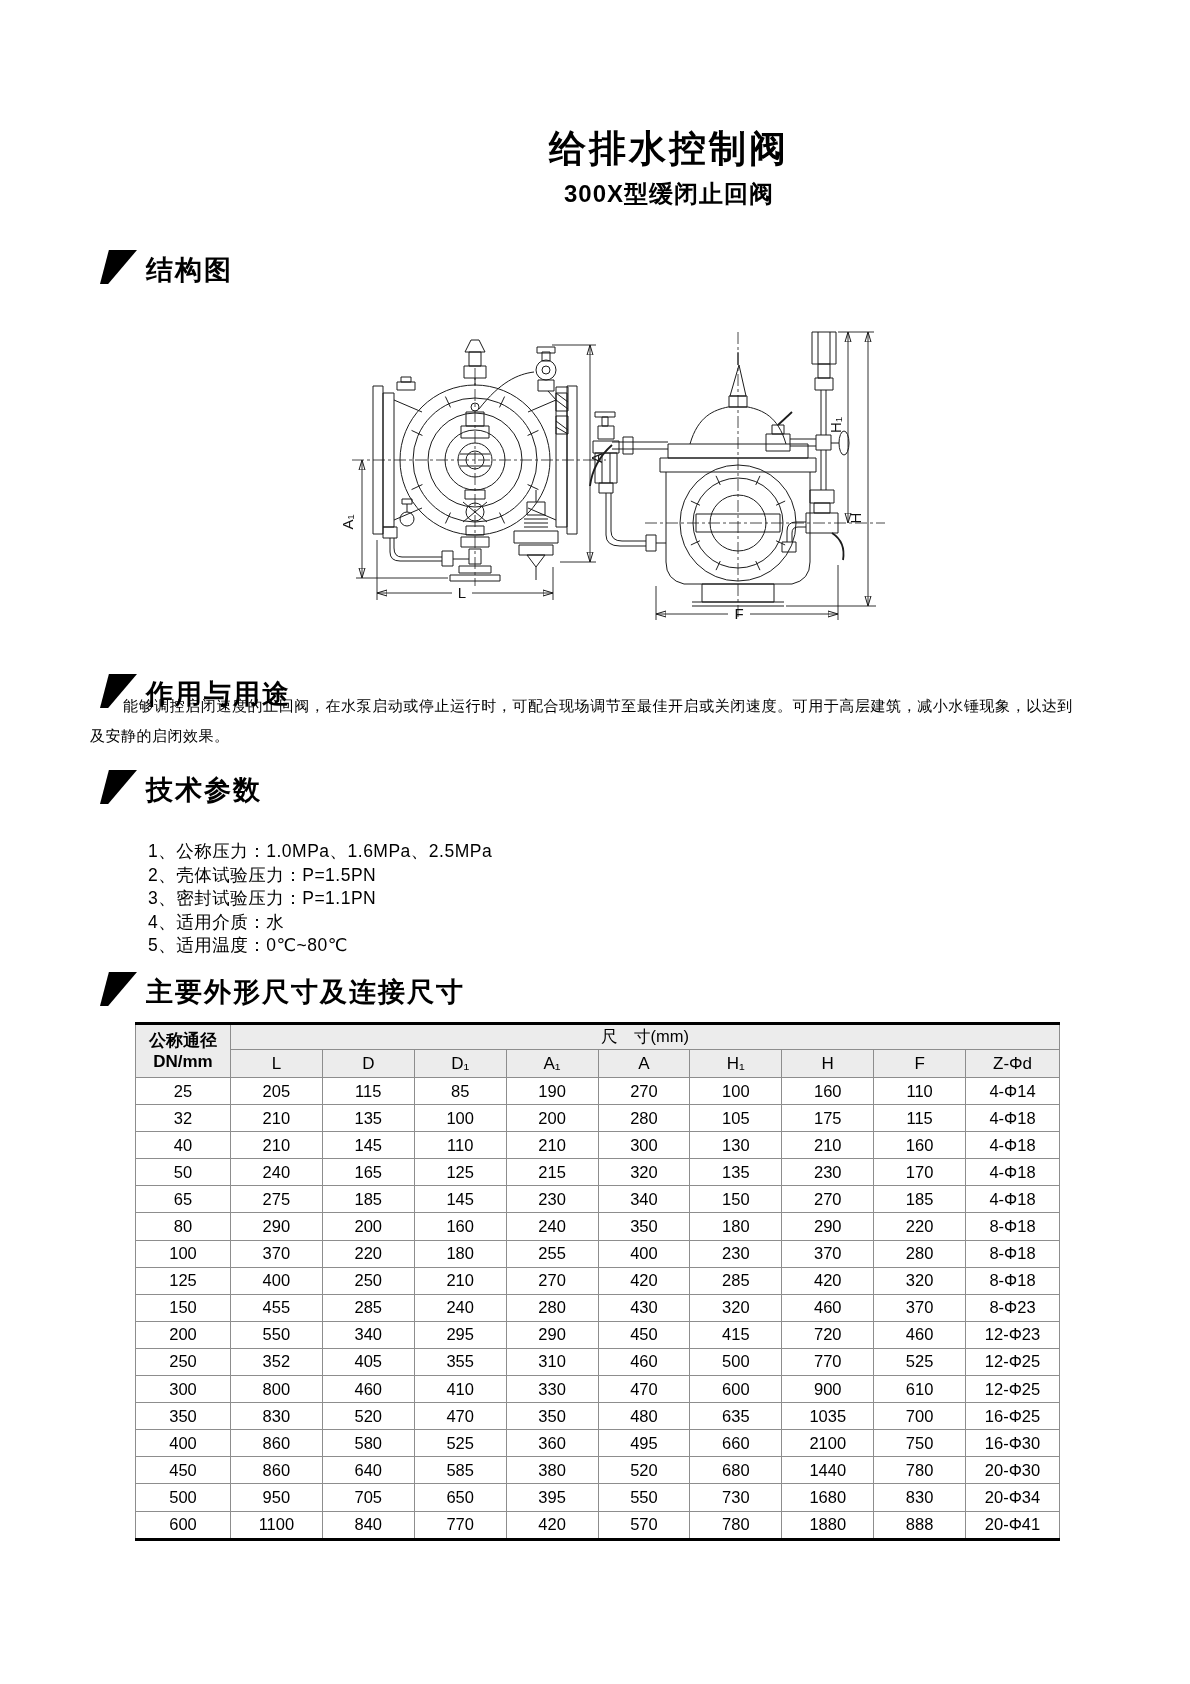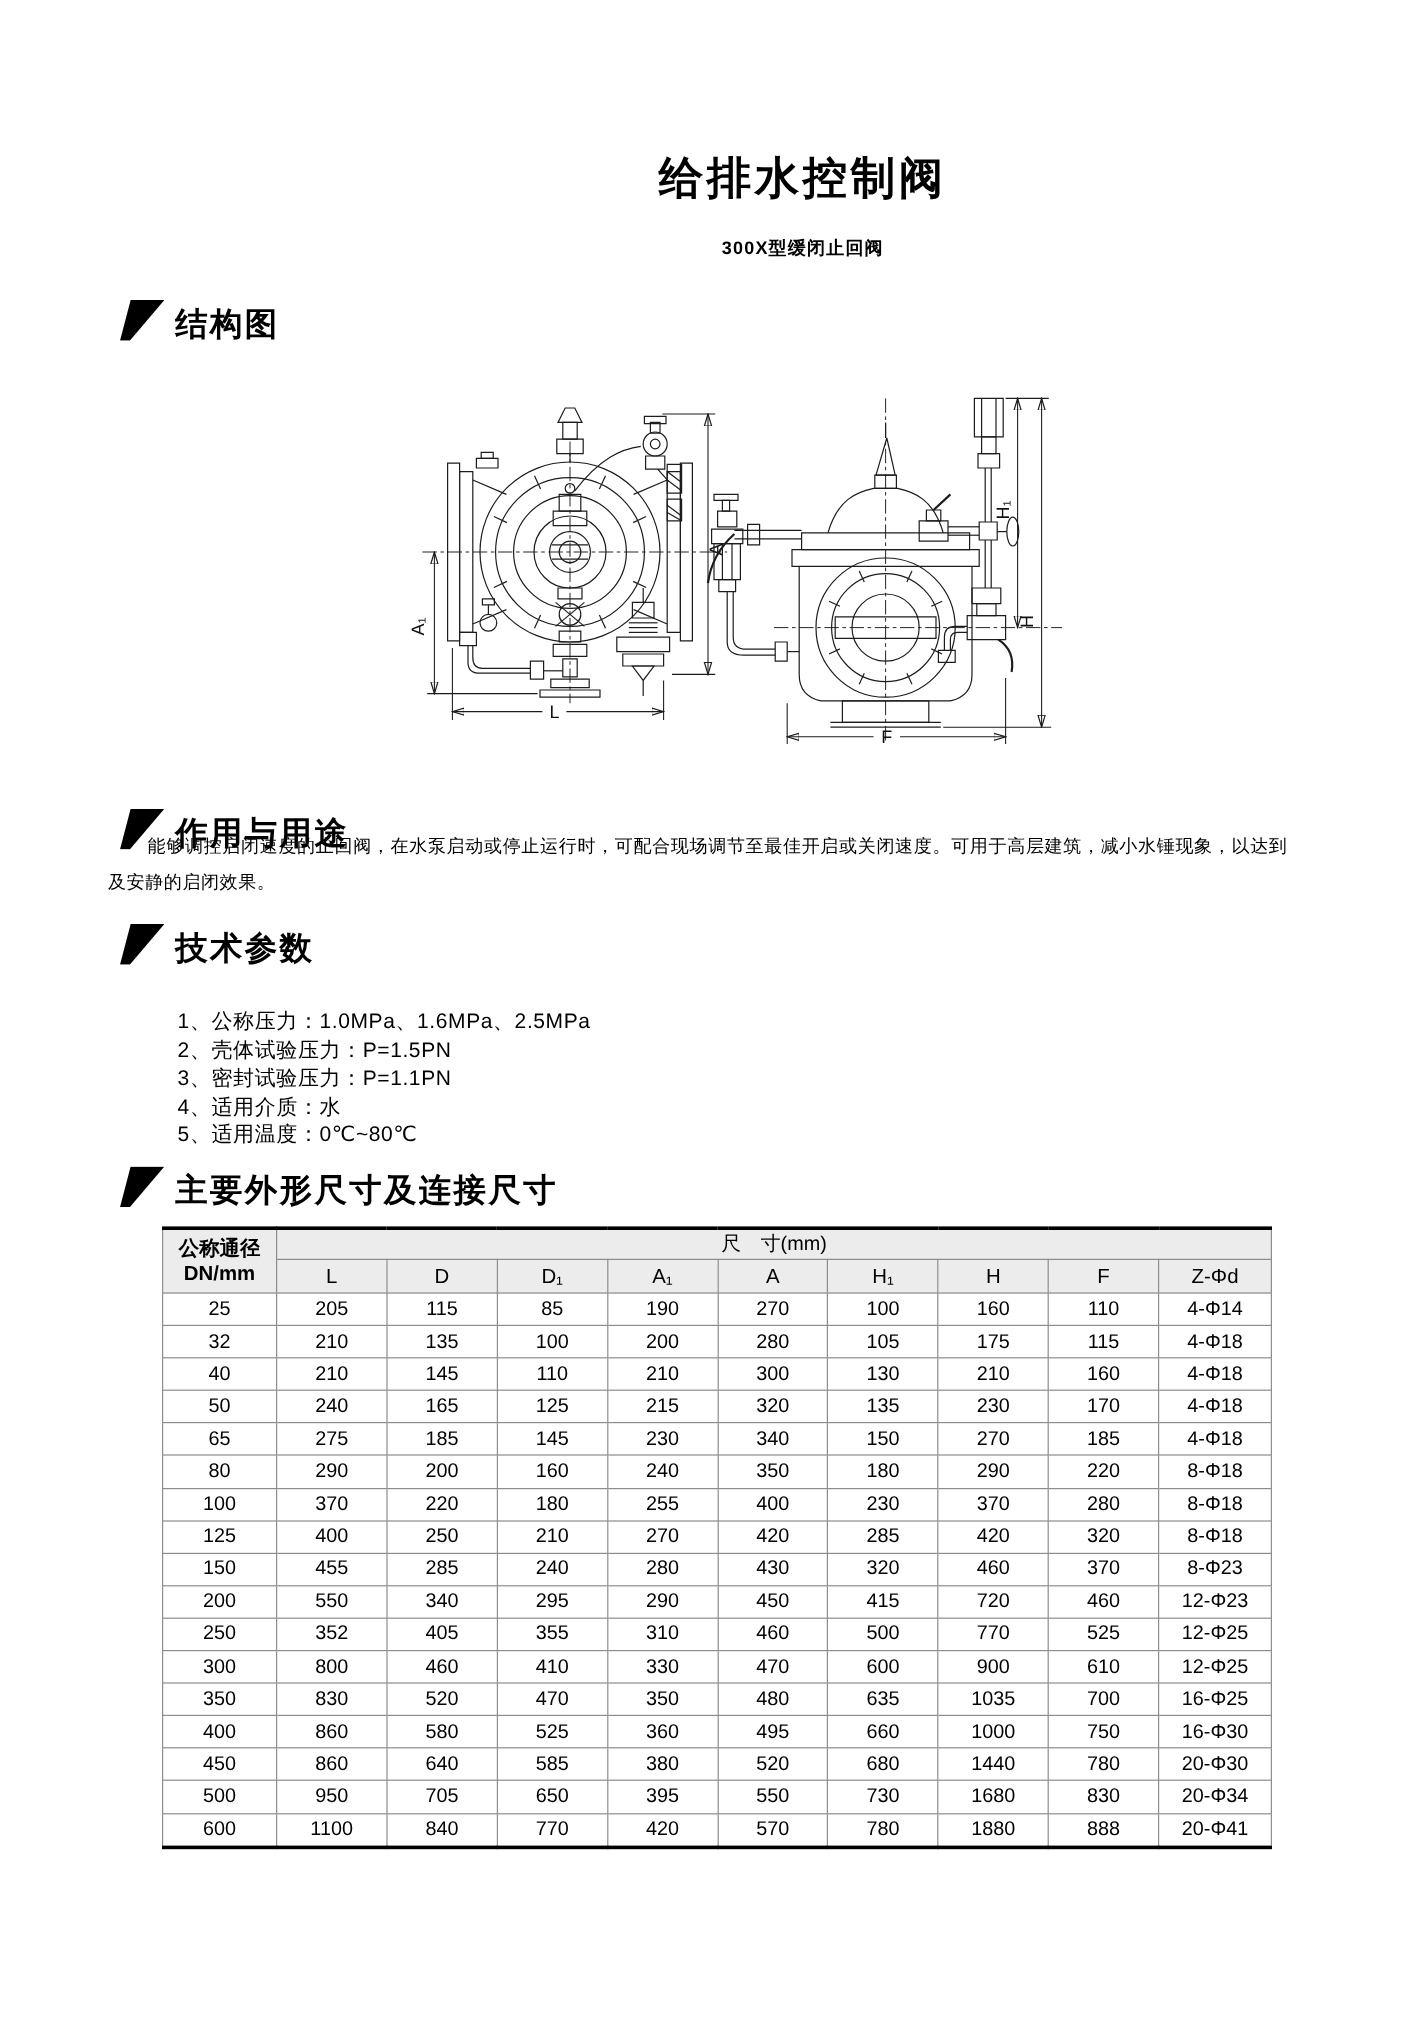--- a/index.html
+++ b/index.html
@@ -6,21 +6,21 @@
   .page {
     position:relative; width:1072px; height:1684px; background:#fff;
     font-family:"Liberation Sans","DejaVu Sans",sans-serif; color:#000; overflow:hidden;
   }
   
   .title-wrap { position:absolute; top:124px; right:283px; text-align:center; }
   .title-wrap h1 {
     margin:0; font-family:"Liberation Serif","DejaVu Serif",serif;
     font-size:37px; font-weight:bold; letter-spacing:3px; white-space:nowrap;
   }
-  .subtitle { margin-top:24px; font-size:15px; font-weight:bold; letter-spacing:1px; white-space:nowrap; }
+  .subtitle { margin-top:4px; font-size:24px; font-weight:bold; letter-spacing:1px; white-space:nowrap; }
   
   .sec-head { position:absolute; left:100px; display:flex; align-items:flex-end; gap:9px; }
   .tri { display:inline-block; width:37px; height:34px; background:#000;
          clip-path:polygon(24% 0, 100% 0, 22% 100%, 0 100%); }
   .sec-title { font-family:"Liberation Serif","DejaVu Serif",serif; font-weight:bold;
                font-size:27px; letter-spacing:2px; line-height:1; white-space:nowrap; }
   
   .para { position:absolute; left:90px; top:676px; width:1014px; font-size:15px;
           line-height:30px; text-indent:2.2em; text-align:justify; letter-spacing:0.5px; }
   .tech-list { position:absolute; left:136px; top:828px; margin:12px; padding:0; list-style:none;
@@ -503,21 +503,21 @@
           <td>16-Φ25</td>
         </tr>
         <tr>
           <td>400</td>
           <td>860</td>
           <td>580</td>
           <td>525</td>
           <td>360</td>
           <td>495</td>
           <td>660</td>
-          <td>1000</td>
+          <td>2100</td>
           <td>750</td>
           <td>16-Φ30</td>
         </tr>
         <tr>
           <td>450</td>
           <td>860</td>
           <td>640</td>
           <td>585</td>
           <td>380</td>
           <td>520</td>

